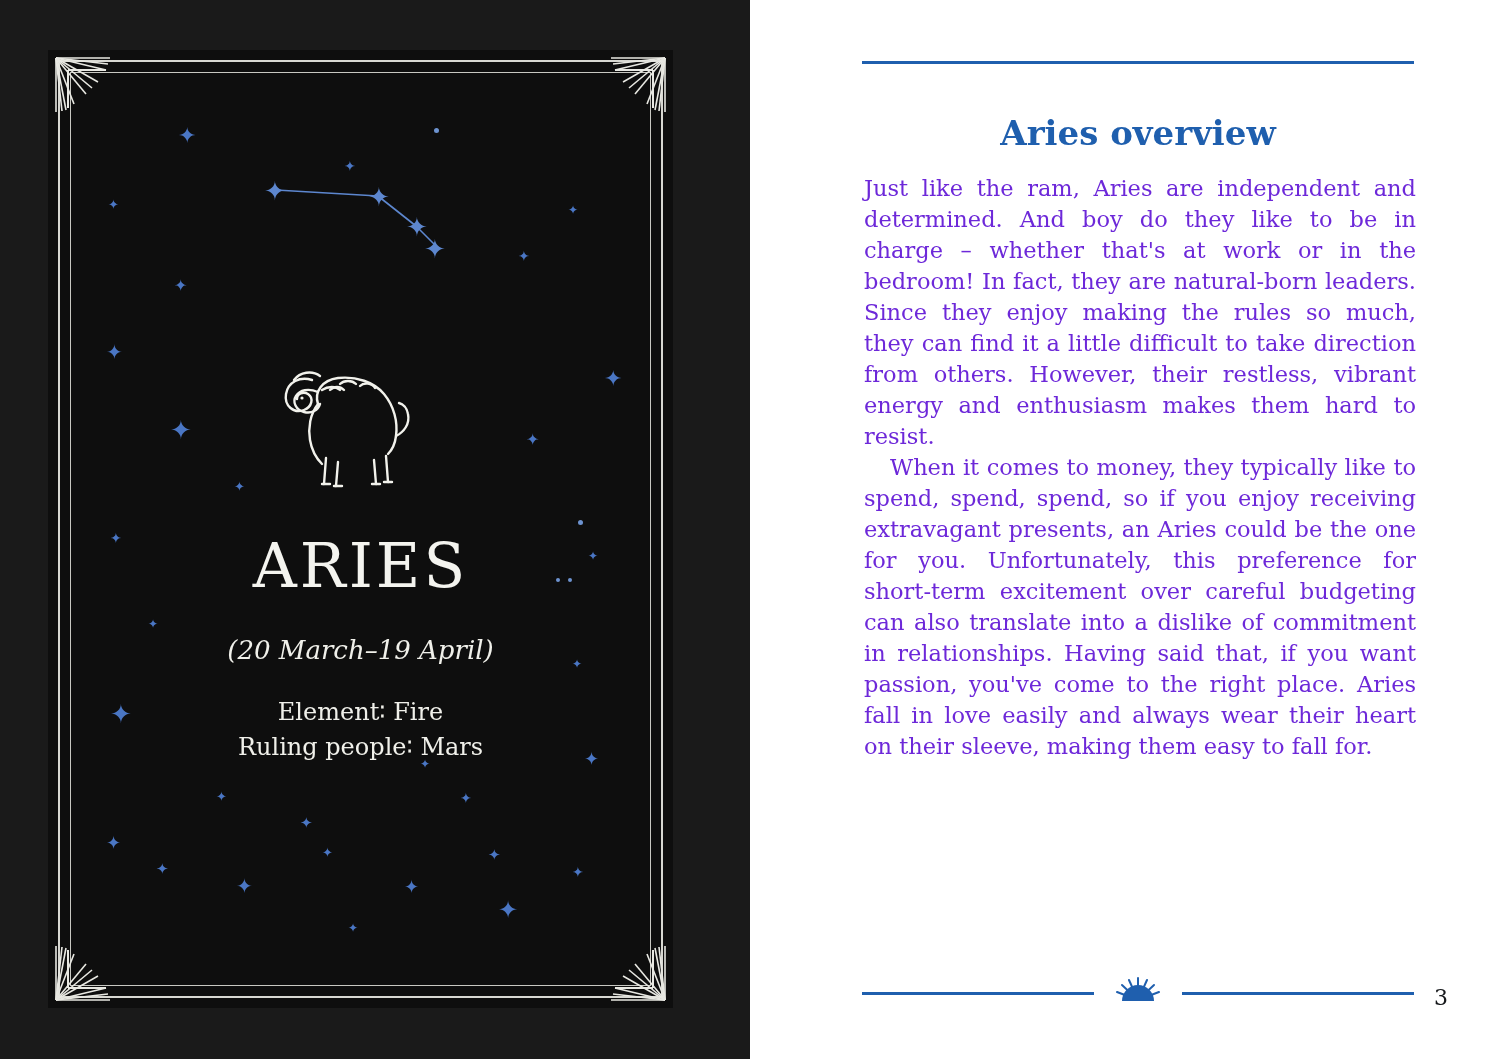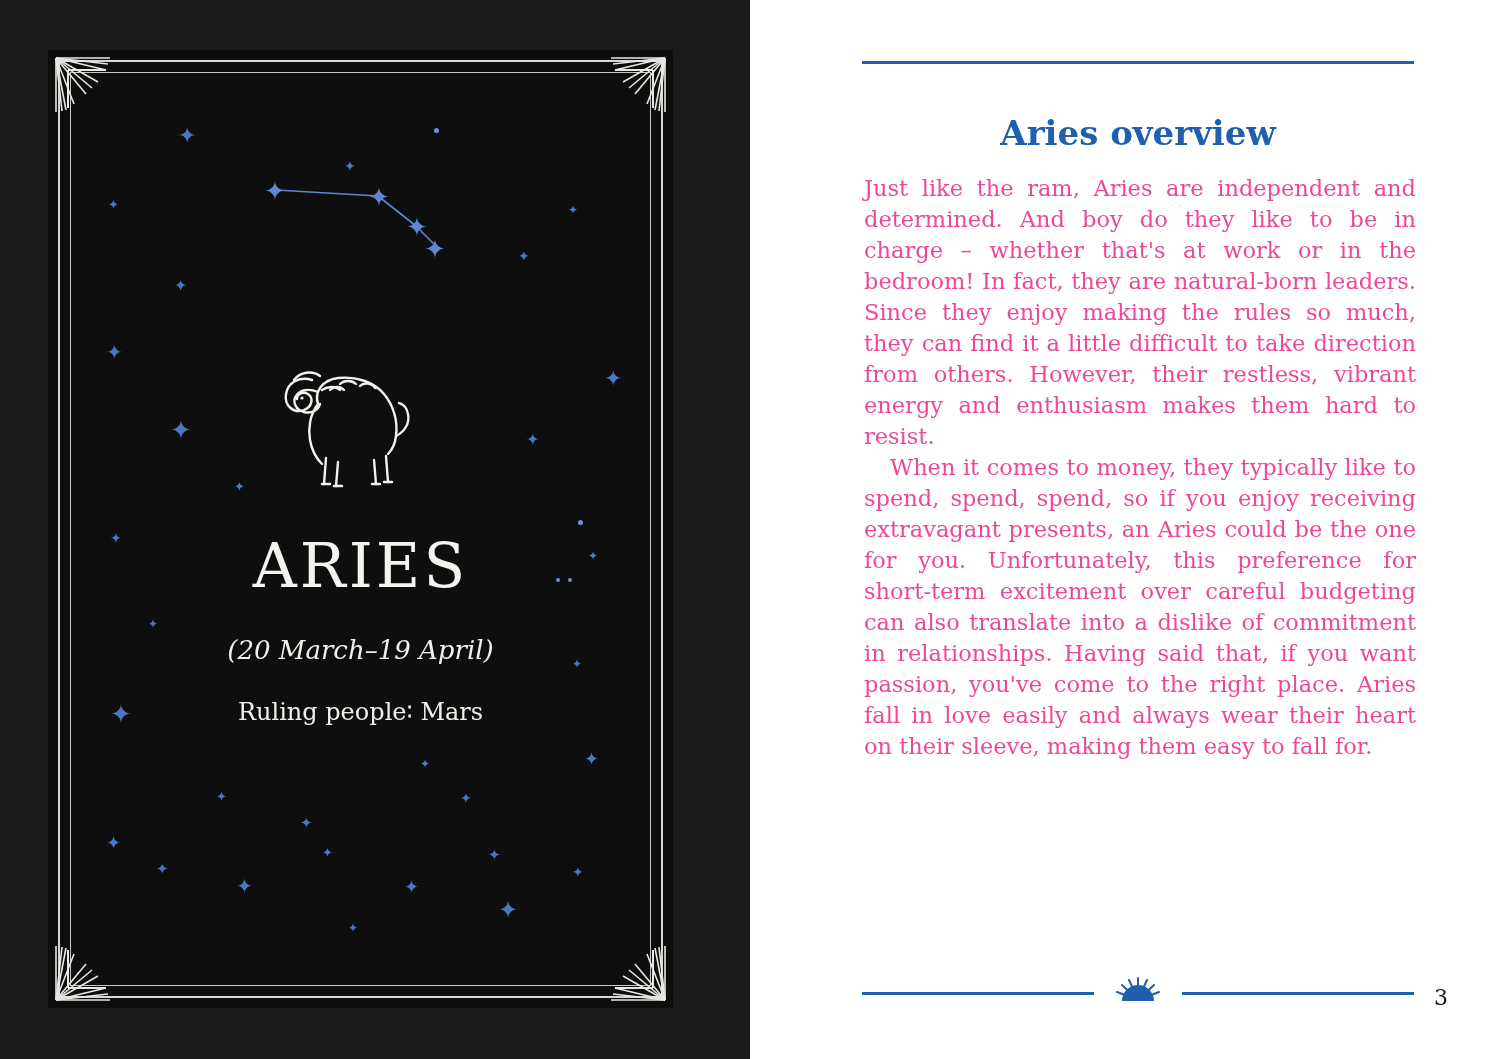--- a/index.html
+++ b/index.html
@@ -129,21 +129,21 @@
     text-align: center;
     color: #1f5fae;
     font-family: "DejaVu Serif", serif;
     font-weight: 700;
     font-size: 34px;
   }
   .body-text {
     position: absolute;
     left: 114px; top: 172px;
     width: 552px;
-    color: #ec4899;
+    color: #6d28d9;
     font-size: 22.5px;
     line-height: 31px;
     text-align: justify;
     font-family: "DejaVu Serif", serif;
   }
   .body-text p { margin: 0; }
   .body-text p + p { text-indent: 26px; }
 
   .footer {
     position: absolute;
@@ -330,20 +330,21 @@
           <circle cx="46" cy="66" r="1.6" fill="#f2f2ec" stroke="none"></circle>
 
           <path d="M84 52 C88 48 96 48 100 52 M104 54 C108 50 116 51 119 56
                    M74 58 C78 54 84 54 88 58"></path>
         </g>
       </svg>
 
       <div class="zodiac-name">ARIES</div>
       <div class="zodiac-dates">(20 March–19 April)</div>
       <div class="zodiac-meta">
+        <div>Element∶ Fire</div>
         <div>Ruling people∶ Mars</div>
       </div>
     </div>
   </div>
 
   <div class="right-page">
     <div class="rule-top"></div>
 
     <div class="article-title">Aries overview</div>
 

